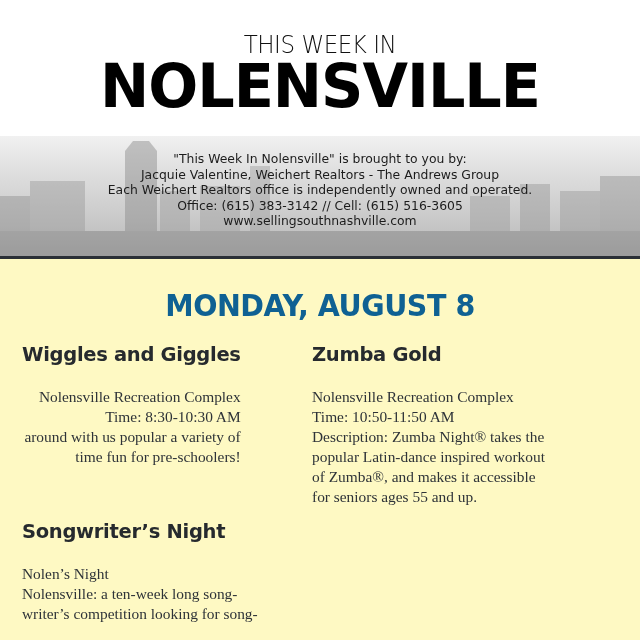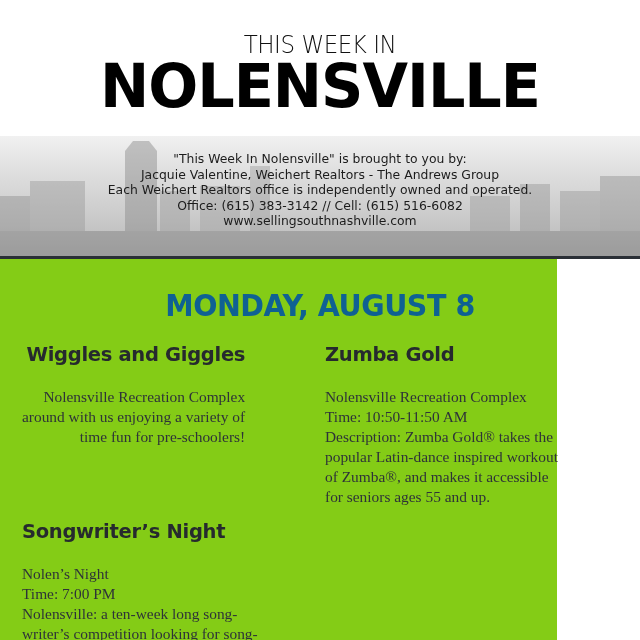--- a/index.html
+++ b/index.html
@@ -33,42 +33,42 @@
       position: absolute; left: 0; top: 15px; width: 640px;
       text-align: center; font-family: "DejaVu Sans", sans-serif;
       font-size: 12.4px; line-height: 15.5px; color: #1c1c1c;
     }
     .divider {
       position: absolute; left: 0; top: 256px; width: 640px; height: 3px;
       background: #2a2f36;
     }
 
     .content {
-      position: absolute; left: 0; top: 259px; width: 557px; height: 381px;
-      background: #84cc16;
+      position: absolute; left: 0; top: 259px; width: 640px; height: 381px;
+      background: #fef9c3;
     }
     .day-heading {
       position: absolute; left: 0; top: 28px; width: 640px; text-align: center;
       font-family: "DejaVu Sans", sans-serif; font-weight: bold;
       font-size: 31px; color: #0f6193; letter-spacing: -0.5px;
       transform: scaleX(0.92);
     }
     .event { position: absolute; }
     .event .event-title {
       font-family: "DejaVu Sans", sans-serif; font-weight: bold;
       font-size: 19.5px; color: #262a2e; letter-spacing: -0.3px;
       margin-bottom: 21px;
       white-space: nowrap;
     }
     .event .event-line {
       font-family: Liberation Serif, serif; font-size: 15.4px;
       line-height: 20px; color: #2e3338; white-space: nowrap;
     }
     #ev1 { left: 22px; top: 84px; text-align: right; }
-    #ev2 { left: 325px; top: 84px; }
+    #ev2 { left: 312px; top: 84px; }
     #ev3 { left: 22px; top: 261px; }
   </style>
 </head>
 <body>
 
 <header class="masthead">
   <div class="kicker">THIS WEEK IN</div>
   <h1 class="title">NOLENSVILLE</h1>
 </header>
 
@@ -84,46 +84,46 @@
     <rect x="470" y="60" width="40" height="60" fill="#9d9d9d"></rect>
     <rect x="520" y="48" width="30" height="72" fill="#979797"></rect>
     <rect x="560" y="55" width="45" height="65" fill="#9a9a9a"></rect>
     <rect x="600" y="40" width="40" height="80" fill="#939393"></rect>
     <rect x="0" y="95" width="640" height="25" fill="#7d7d7d"></rect>
   </svg>
   <div class="sponsor-text">
     <div>"This Week In Nolensville" is brought to you by:</div>
     <div>Jacquie Valentine, Weichert Realtors - The Andrews Group</div>
     <div>Each Weichert Realtors office is independently owned and operated.</div>
-    <div>Office: (615) 383-3142 // Cell: (615) 516-6082</div>
+    <div>Office: (615) 383-3142 // Cell: (615) 516-3605</div>
     <div>www.sellingsouthnashville.com</div>
   </div>
 </section>
 <div class="divider"></div>
 
 <main class="content">
   <h2 class="day-heading">MONDAY, AUGUST 8</h2>
 
   <article class="event" id="ev1">
     <h3 class="event-title">Wiggles and Giggles</h3>
     <div class="event-line">Nolensville Recreation Complex</div>
-    <div class="event-line">around with us enjoying a variety of</div>
+    <div class="event-line">Time: 8:30-10:30 AM</div>
+    <div class="event-line">around with us popular a variety of</div>
     <div class="event-line">time fun for pre-schoolers!</div>
   </article>
 
   <article class="event" id="ev2">
     <h3 class="event-title">Zumba Gold</h3>
     <div class="event-line">Nolensville Recreation Complex</div>
     <div class="event-line">Time: 10:50-11:50 AM</div>
-    <div class="event-line">Description: Zumba Gold® takes the</div>
+    <div class="event-line">Description: Zumba Night® takes the</div>
     <div class="event-line">popular Latin-dance inspired workout</div>
     <div class="event-line">of Zumba®, and makes it accessible</div>
     <div class="event-line">for seniors ages 55 and up.</div>
   </article>
 
   <article class="event" id="ev3">
     <h3 class="event-title">Songwriter’s Night</h3>
     <div class="event-line">Nolen’s Night</div>
-    <div class="event-line">Time: 7:00 PM</div>
     <div class="event-line">Nolensville:  a ten-week long song-</div>
     <div class="event-line">writer’s competition looking for song-</div>
   </article>
 </main>
 
 </body></html>

